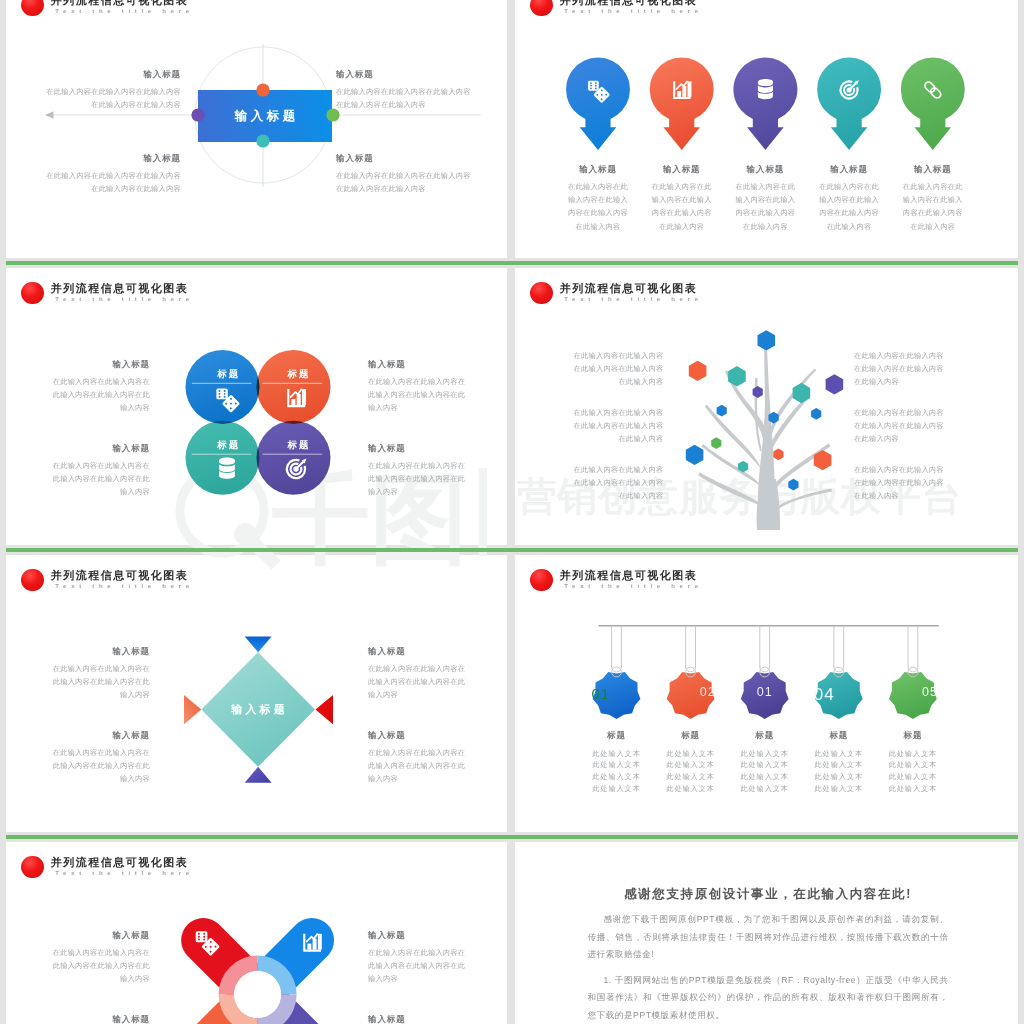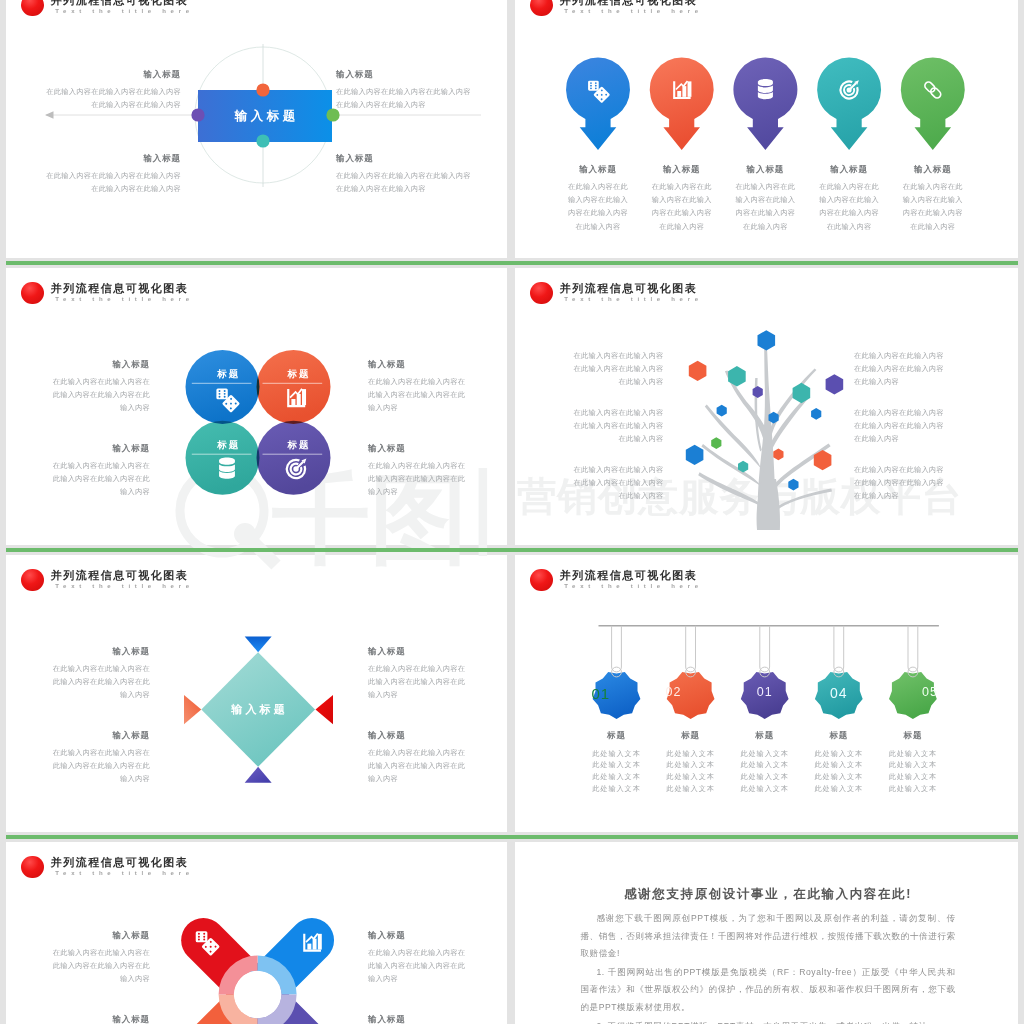--- a/index.html
+++ b/index.html
@@ -26,21 +26,21 @@
   .blk.r{text-align:right;}
   .blk.l{text-align:left;}
   .blk.c{text-align:center;}
   .s6 .blk .p{line-height:11.7px;letter-spacing:0.9px;}
   .s6 .blk .h{margin-bottom:6px;margin-top:-3px;}
 
   .cpy{position:absolute;left:64.4px;top:44px;width:377.3px;}
   .cpy-h{font-size:12.5px;color:#585858;font-weight:bold;letter-spacing:1.6px;
       text-align:center;margin-bottom:7px;}
   .cpy-p{font-size:8.6px;color:#8f8f8f;line-height:17.6px;letter-spacing:0.55px;
-      margin:1px;text-indent:16px;text-align:justify;}
+      margin:8px;text-indent:16px;text-align:justify;}
   .wmclip,.wmtext{position:absolute;left:0;top:0;width:1024px;height:1024px;
       pointer-events:none;overflow:hidden;}
   .wmline{position:absolute;font-size:39.5px;font-weight:bold;color:#f0f1f1;
       letter-spacing:1px;white-space:nowrap;}
 </style>
 </head>
 <body>
 
 <svg width="0" height="0" style="position:absolute" aria-hidden="true">
     <defs>
@@ -549,23 +549,23 @@
     <g fill="none" stroke="#c9c9c9" stroke-width="1">
       <circle cx="101.5" cy="117" r="4.9"></circle>
           <circle cx="175.6" cy="117" r="4.9"></circle>
       <circle cx="249.7" cy="117" r="4.9"></circle>
           <circle cx="323.8" cy="117" r="4.9"></circle>
       <circle cx="397.9" cy="117" r="4.9"></circle>
     </g>
   </svg>
   <div class="tagnums">
     <div style="position:absolute;left:76.5px;top:130px;width:50px;text-align:left;font-size:15px;color:#15803d;letter-spacing:1px;">01</div>
-    <div style="position:absolute;left:150.6px;top:130px;width:50px;text-align:left;font-size:12.5px;color:#ffeee8;letter-spacing:1px;">02</div>
+    <div style="position:absolute;left:150.6px;top:130px;width:50px;text-align:right;font-size:12.5px;color:#ffeee8;letter-spacing:1px;">02</div>
     <div style="position:absolute;left:224.7px;top:130px;width:50px;text-align:center;font-size:12.5px;color:#f0edff;letter-spacing:1px;">01</div>
-    <div style="position:absolute;left:298.8px;top:130px;width:50px;text-align:center;font-size:14px;color:#e8fdff;letter-spacing:1px;">04</div>
+    <div style="position:absolute;left:298.8px;top:130px;width:50px;font-size:17px;color:#e8fdff;letter-spacing:1px;">04</div>
     <div style="position:absolute;left:372.9px;top:130px;width:50px;text-align:right;font-size:12.5px;color:#effff0;letter-spacing:1px;">05</div>
   </div>
   <div class="tagtexts">
     <div class="blk c" style="left:66.5px;top:177.5px;width:70px;">
       <div class="h">标题</div>
       <div class="p">此处输入文本</div>
       <div class="p">此处输入文本</div>
       <div class="p">此处输入文本</div>
       <div class="p">此处输入文本</div>
     </div>

